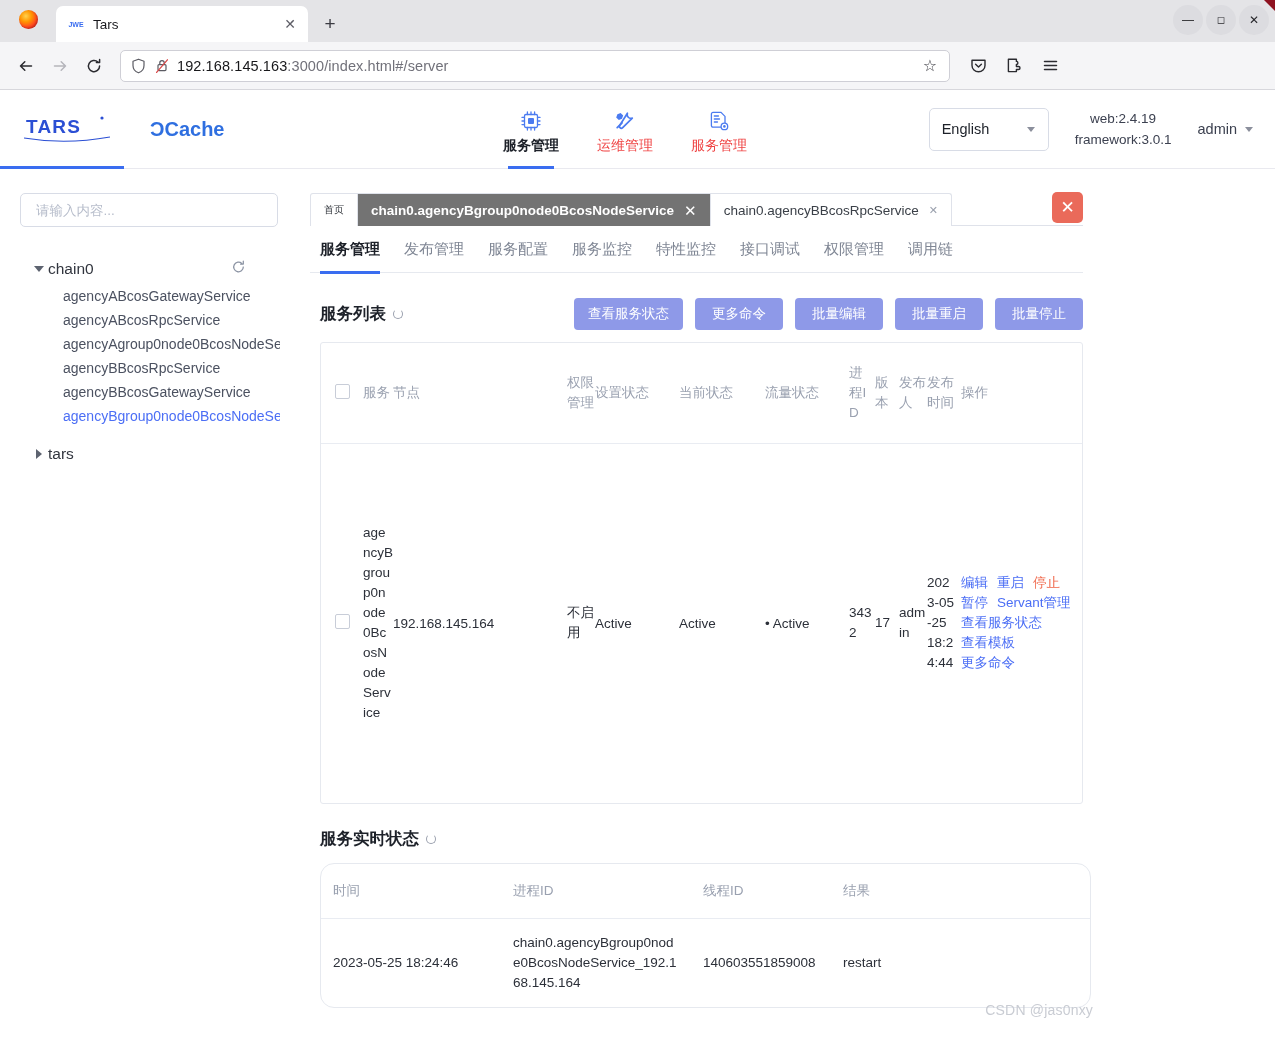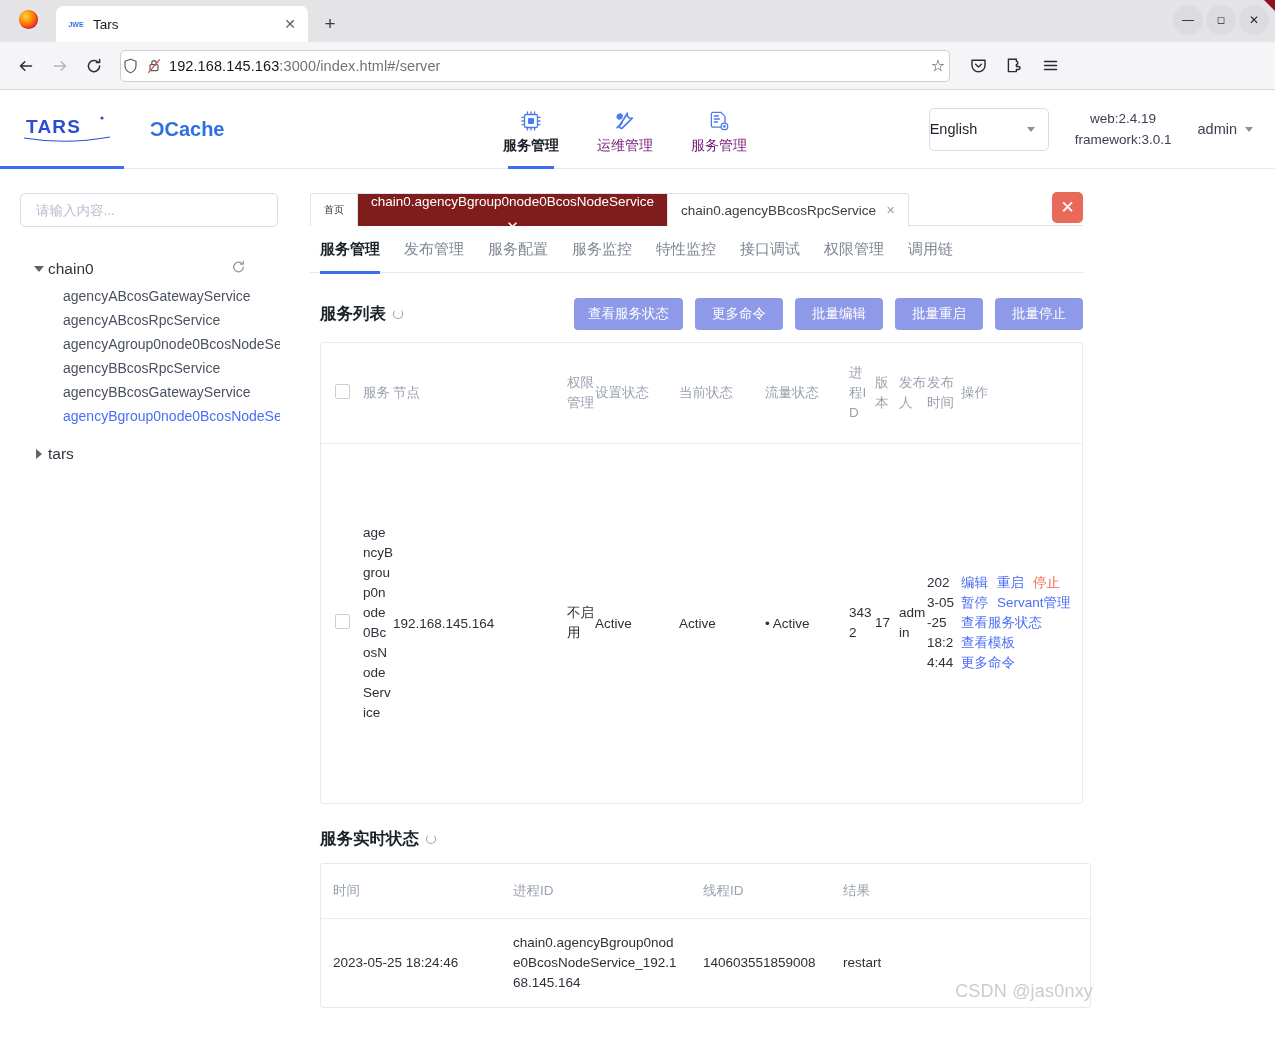--- a/index.html
+++ b/index.html
@@ -103,21 +103,21 @@
   .nav-ico.disabled { color: #b5b5bb; }
   .urlbar {
     flex: 1 1 auto;
     height: 32px;
     margin: 0 6px 0 8px;
     max-width: 830px;
     background: #ffffff;
     border: 1px solid #cfcfd6;
     border-radius: 5px;
     display: flex; align-items: center;
-    padding: 0 0;
+    padding: 0 8px;
     gap: 7px;
   }
   .url-shield { width: 18px; height: 18px; display:flex; align-items:center; justify-content:center; color:#5b5b63; flex:0 0 18px;}
   .url-lock { width: 16px; height: 18px; display:flex; align-items:center; justify-content:center; flex:0 0 16px;}
   .url-text {
     flex: 1 1 auto;
     font-size: 14.5px;
     color: #18181b;
     white-space: nowrap; overflow: hidden;
     letter-spacing: .1px;
@@ -162,42 +162,42 @@
     height: 100%;
     display: flex; flex-direction: column;
     align-items: center; justify-content: center;
     gap: 4px;
     position: relative;
     padding-top: 4px;
   }
   .topnav-ico { height: 26px; display:flex; align-items:flex-end; justify-content:center; }
   .topnav-label {
     font-size: 14px;
-    color: #701a75;
+    color: #ef4444;
     white-space: nowrap;
     font-weight: 400;
   }
   .topnav-item.active .topnav-label { color: #1d2129; font-weight: bold; }
   .topnav-item.active::after {
     content: ""; position: absolute; left: 8px; right: 8px; bottom: -1px;
     height: 3px; background: #3a6df0;
   }
 
   .header-right {
     margin-left: auto;
     display: flex; align-items: center;
     gap: 26px;
   }
   .lang-select {
     width: 120px; height: 43px;
     border: 1px solid #d8dce6;
     border-radius: 5px;
     display: flex; align-items: center;
     justify-content: space-between;
-    padding: 0 13px 0 0;
+    padding: 0 13px 0 12px;
     font-size: 14.5px; color: #1d2129;
     background: #fff;
   }
   .caret-dn {
     width: 0; height: 0;
     border-left: 4.5px solid transparent;
     border-right: 4.5px solid transparent;
     border-top: 5.5px solid #8b8f9c;
   }
   .versions {
@@ -289,25 +289,24 @@
     display: flex; align-items: center;
     padding: 0 13px;
     font-size: 10px;
     color: #35393f;
     border-right: 1px solid #dfe2ea;
     white-space: nowrap;
     gap: 10px;
   }
   .ptab:last-child { border-right: none; }
   .ptab.active {
-    background: #7f1d1d;
+    background: #737373;
     color: #ffffff;
-    font-weight: normal;
+    font-weight: bold;
     font-size: 13.5px;
-    flex-direction: column;
   }
   .ptab .x { font-size: 15px; line-height: 1; color: #ffffff; }
   .ptab.inactive .x { color: #9aa0ad; font-size: 11px; }
   .ptab.inactive { font-size: 13.5px; color: #3b4048; text-align: center; }
   .closeall {
     position: absolute; right: 0; top: -1px;
     width: 31px; height: 31px;
     background: #ea6a5a;
     border-radius: 5px;
     display: flex; align-items: center; justify-content: center;
@@ -398,41 +397,41 @@
   .grn { color: #4fbf7f; }
   .dot-active { color: #2c3039; white-space: nowrap; }
   .dot-active::before { content: "• "; }
   .ops { line-height: 20px; }
   .ops a { color: #4b6ef5; text-decoration: none; margin-right: 9px; white-space: nowrap; }
   .ops a.stop { color: #f06548; }
 
   .table2wrap {
     margin: 11px 16px 0 20px;
     border: 1px solid #e6e9ef;
-    border-radius: 3px;
+    border-radius: 14px;
     background: #fff;
   }
   table.rtable { width: 100%; border-collapse: collapse; table-layout: fixed; }
   table.rtable thead th {
     font-size: 13.5px; font-weight: normal; color: #9aa1b0;
     text-align: left; height: 54px; padding: 0 0 0 12px;
   }
   table.rtable tbody td {
     font-size: 13.5px; color: #2c3039;
     padding: 14px 12px 14px 12px;
     border-top: 1px solid #e9ecf2;
     vertical-align: middle;
     line-height: 20px;
   }
   .brk { word-break: break-all; }
 
   .watermark {
     position: absolute;
-    right: 14px; bottom: 26px;
-    font-size: 18px; color: #c9ccd3;
+    right: 14px; bottom: 10px;
+    font-size: 14px; color: #c9ccd3;
     letter-spacing: .2px;
   }
 </style>
 </head>
 <body>
 
 <div class="browser-chrome">
 
   <div class="tabstrip">
     <div class="ff-logo-slot">

